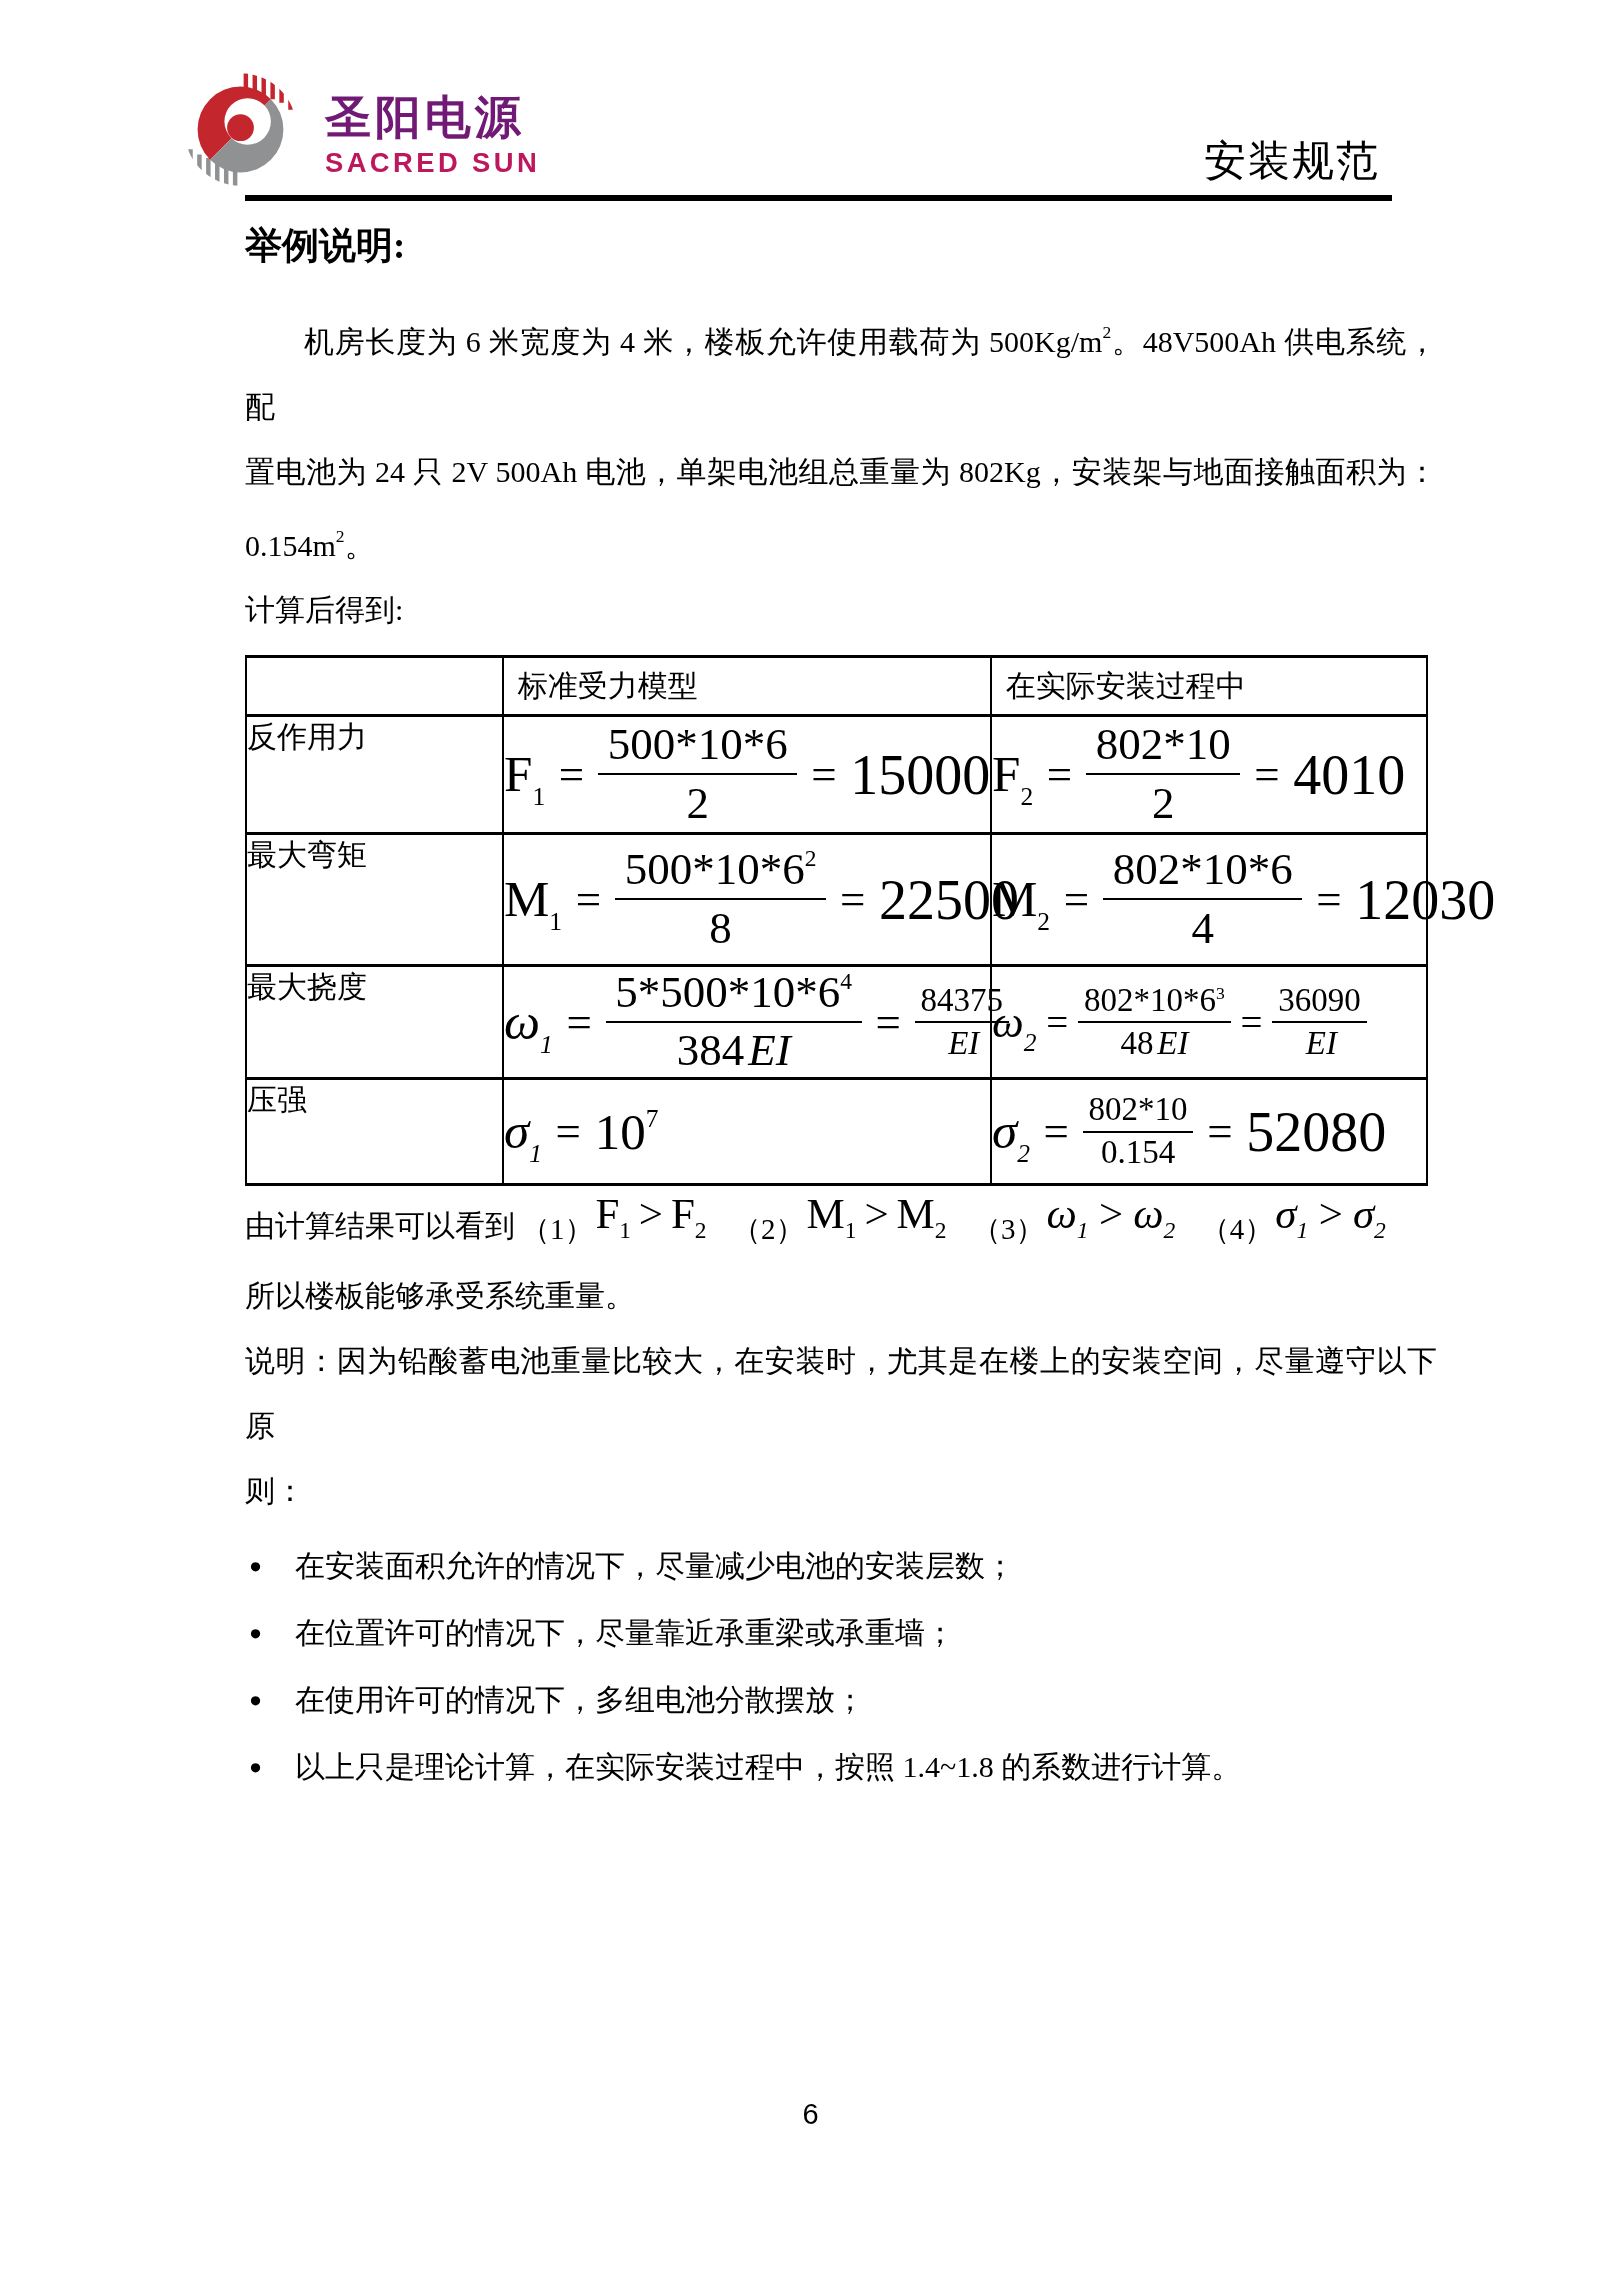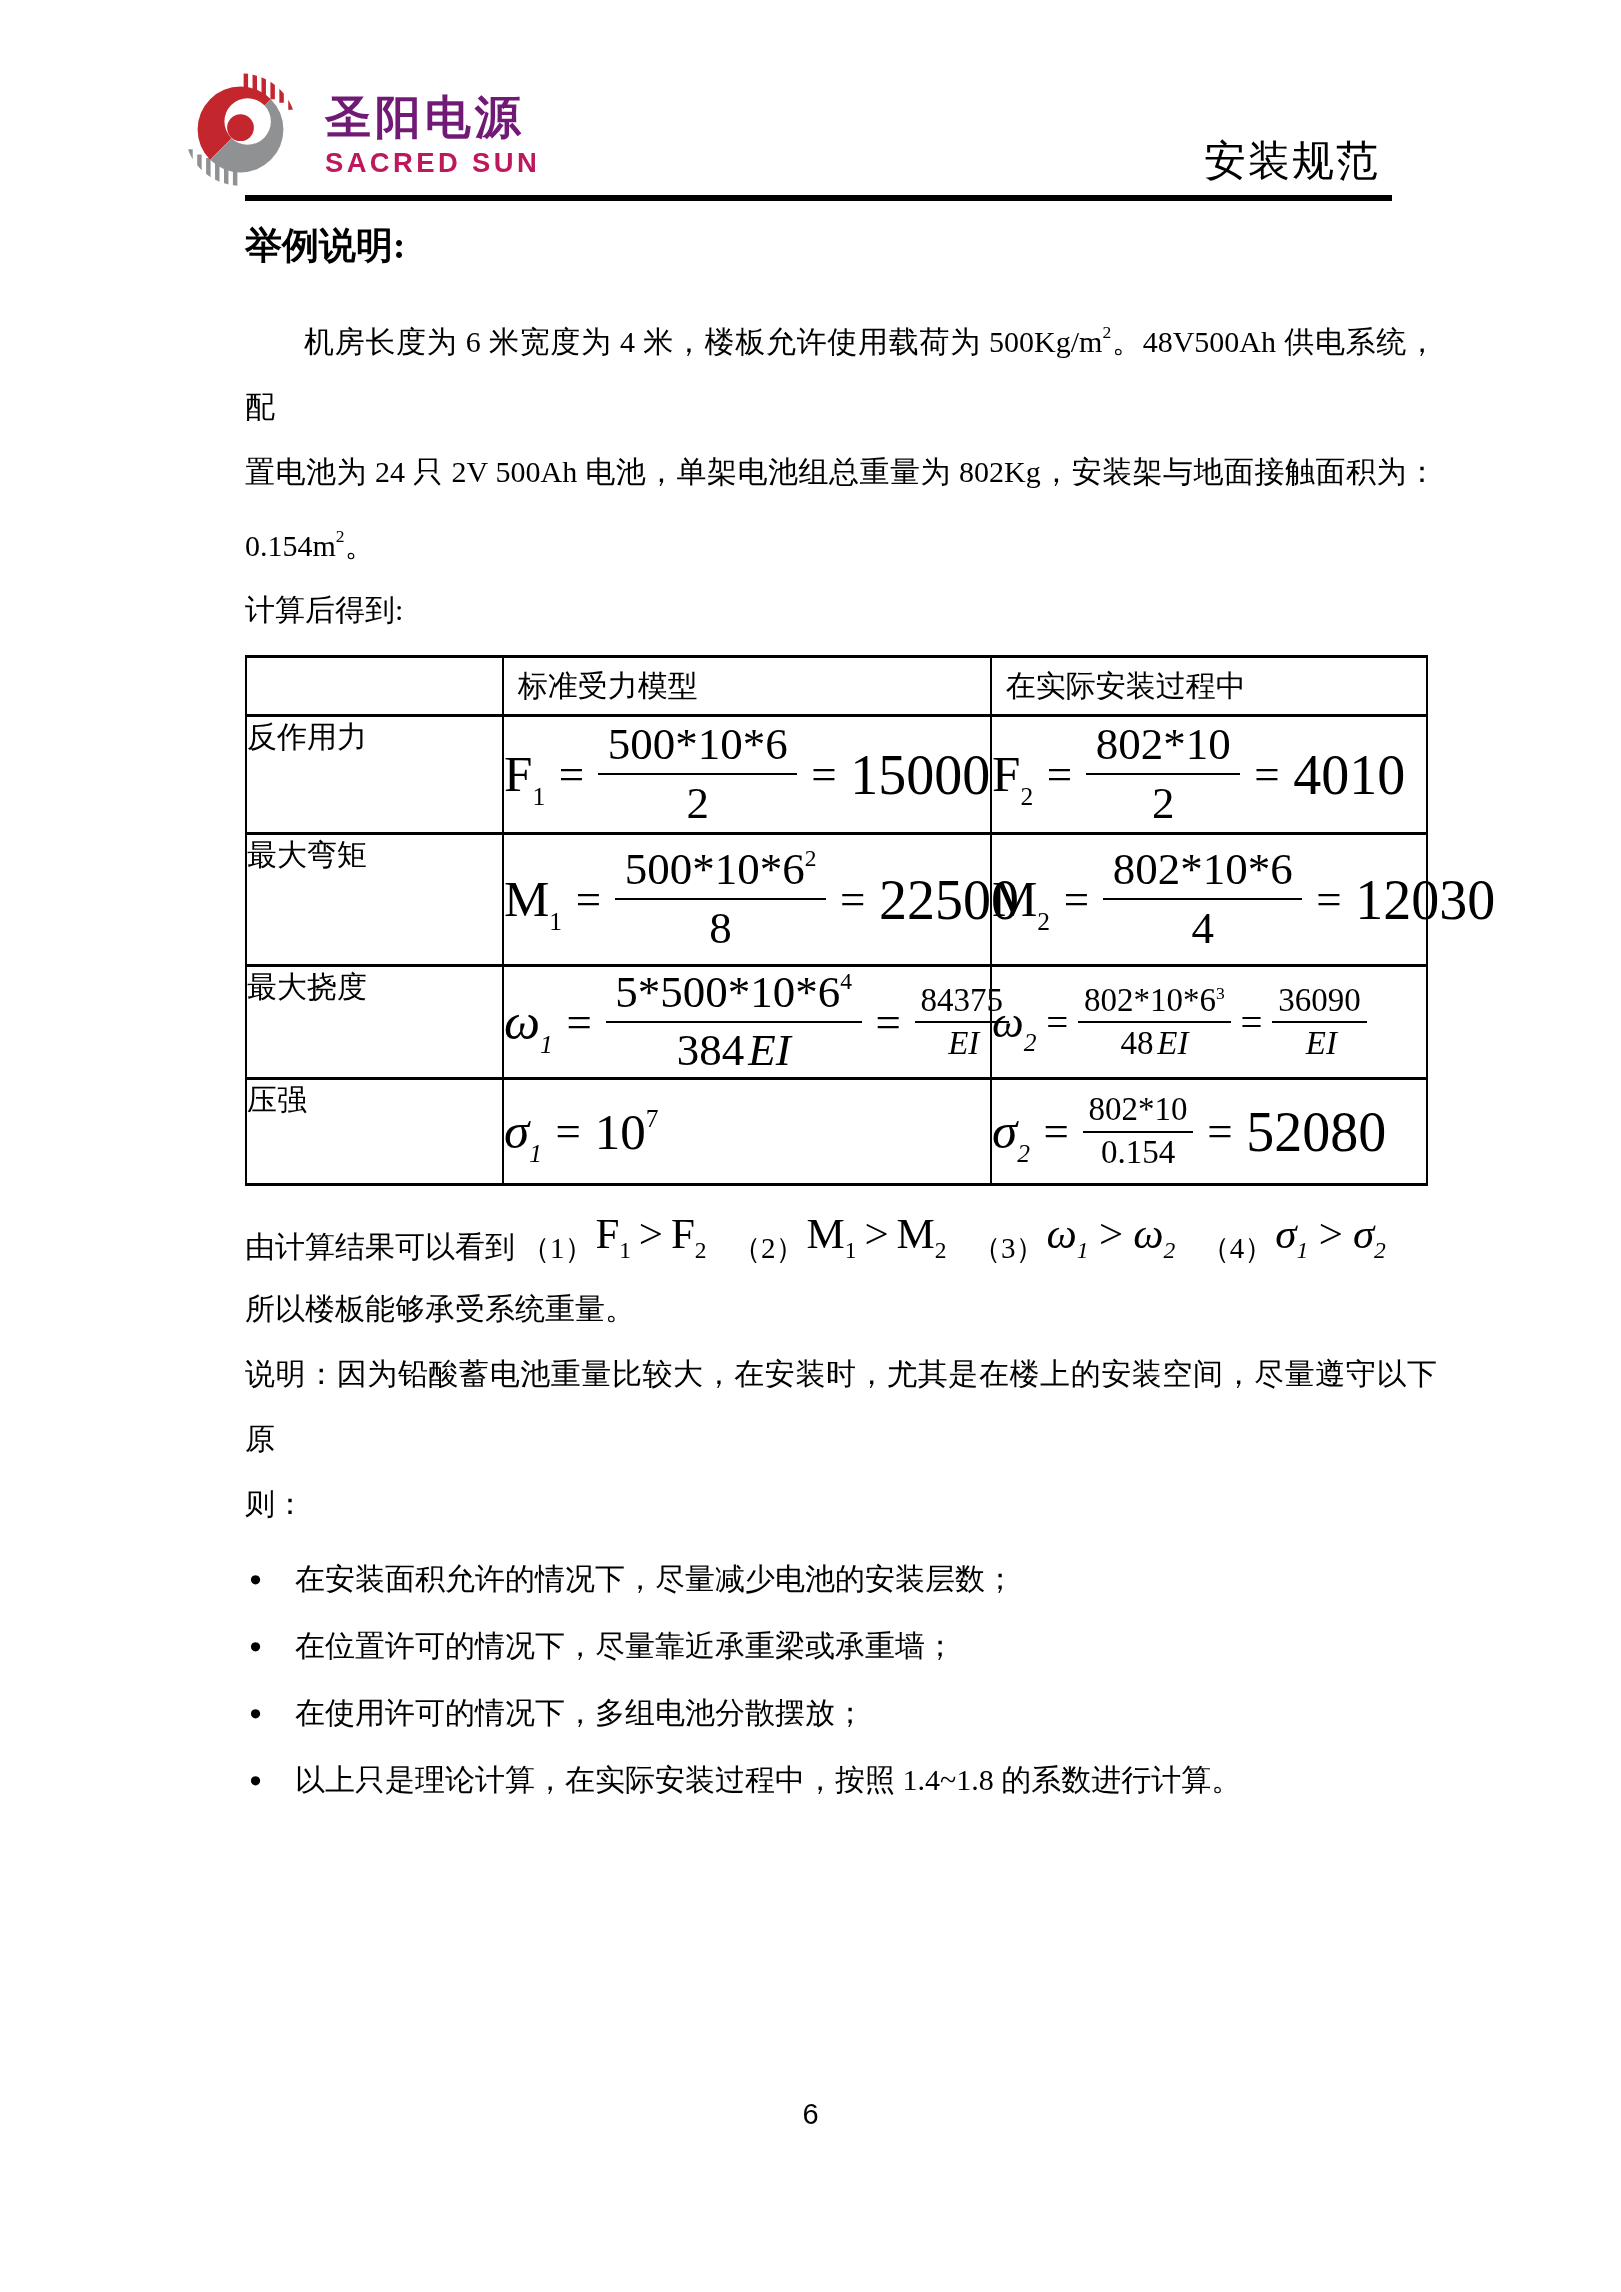--- a/index.html
+++ b/index.html
@@ -63,21 +63,21 @@
   .frac .it { margin-left:3.9px; }
   .fx .res { font-size:56px; }
   .frac.small .num, .frac.small .den { font-size:33px; border-bottom-width:2px; padding:0 5.9px 3.9px; }
   .frac.small .den { padding:3.9px 5.9px 0; }
   .frac.small sup { font-size:17.6px; vertical-align:11.8px; }
   .fx.fsmall { font-size:45px; }
   .fx.fsmall .eq { font-size:39px; margin:0 9.8px; }
   .pw sup { font-size:25.5px; vertical-align:21.6px; }
 
   
-  .concl { display:flex; align-items:center; margin-top:19px; height:71px; }
+  .concl { display:flex; align-items:flex-start; margin-top:6px; height:71px; }
   .ctext { font-size:30px; padding-top:13.7px; }
   .cidx { font-size:29px; padding-top:17.6px; margin:0 2px 0 5.9px; }
   .cidx.gap { margin-left:25.5px; }
   .cmath { font-size:43px; line-height:1; margin-bottom:5.9px; }
   .cmath sub { font-size:23.5px; vertical-align:-9.8px; }
   .cmath .gt { margin:0 7.8px; }
 
   
   ul.blist { list-style:none; margin:9.8px 0 0 0; padding:0; }
   ul.blist li { display:flex; align-items:center; height:67px; font-size:30px; }

